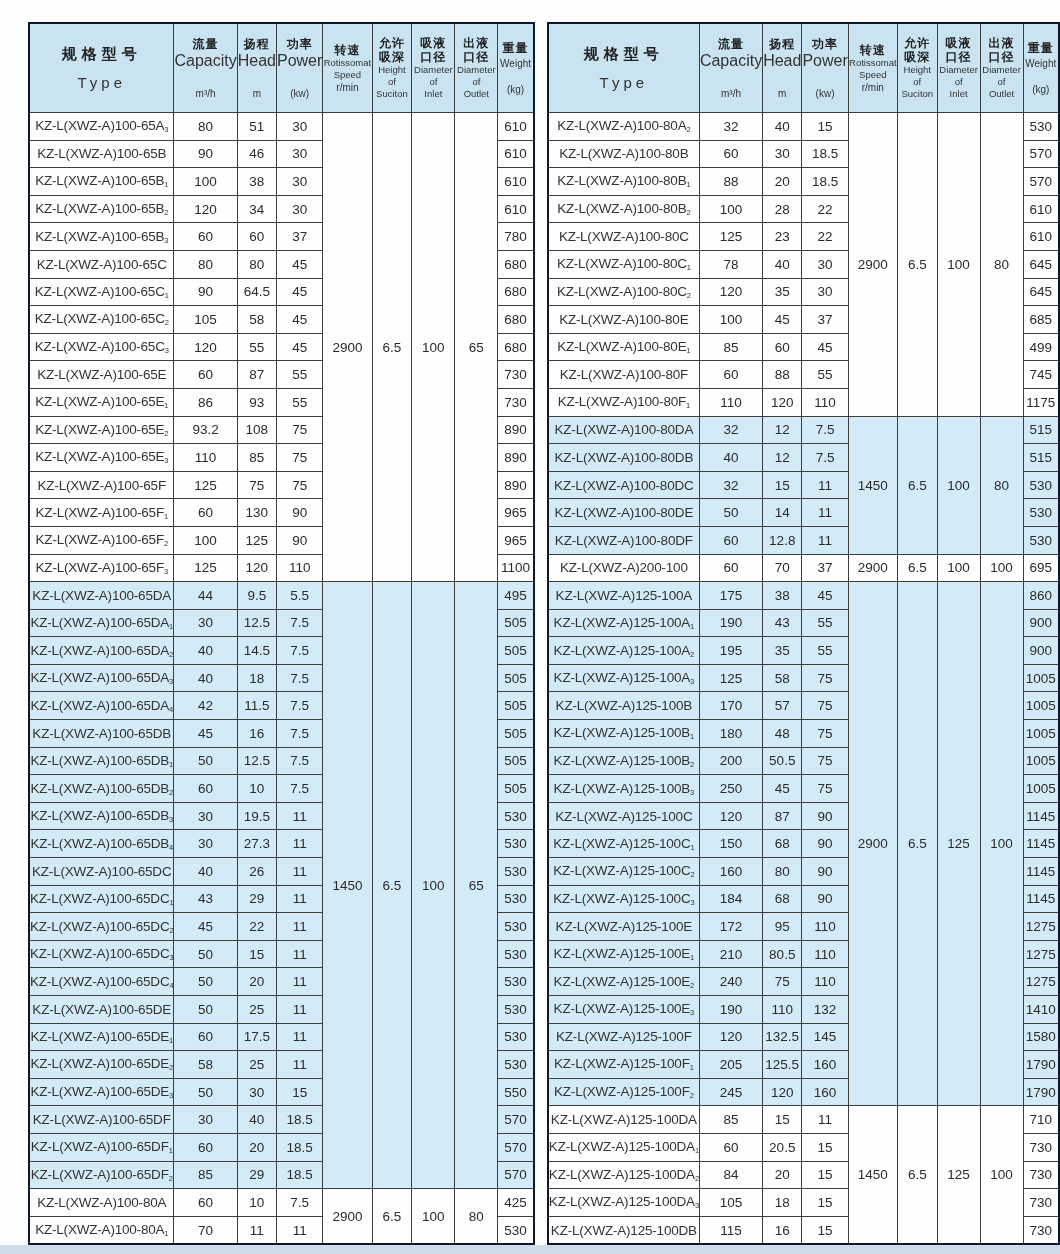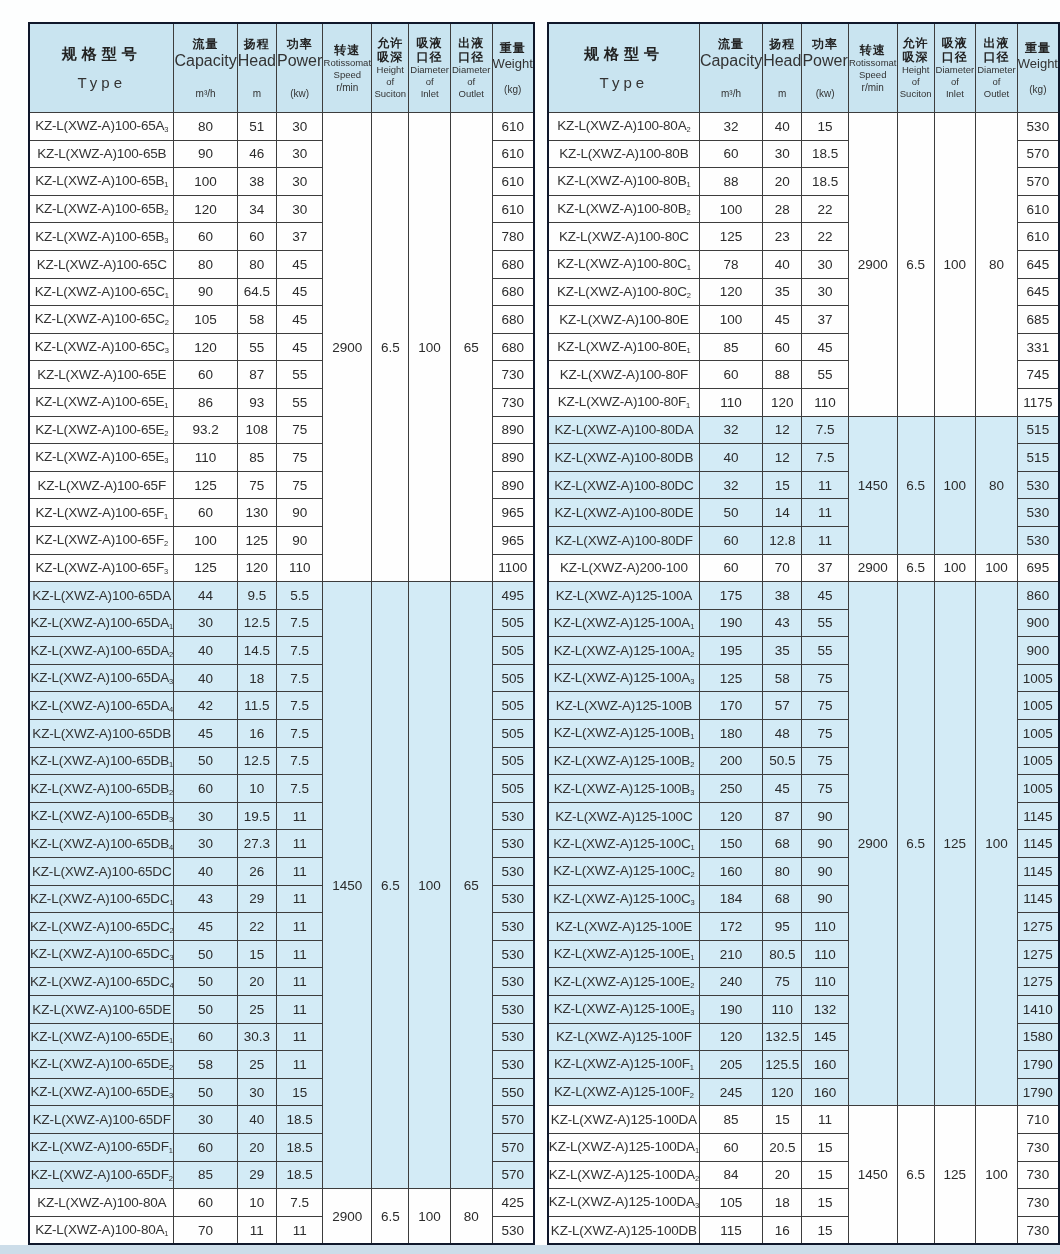--- a/index.html
+++ b/index.html
@@ -27,21 +27,21 @@
     background:#c9e4f0;font-weight:normal;
   }
   .cn{font-weight:bold;font-size:12px;line-height:14px;letter-spacing:1px;color:#222;}
   .en{font-size:9.5px;line-height:12px;color:#333;}
   .unit{font-size:10px;line-height:13px;color:#333;}
   th.col-type .cn{font-size:15px;letter-spacing:5px;margin-bottom:16px;}
   th.col-type .en{font-size:15px;letter-spacing:4px;}
   th.col-capacity .cn,th.col-head .cn,th.col-power .cn{margin-bottom:4px;}
   th.col-capacity .en,th.col-head .en,th.col-power .en{font-size:16px;margin-bottom:20px;}
   th.col-weight .cn{margin-bottom:3px;}
-  th.col-weight .en{font-size:13px;margin-bottom:13px;}
+  th.col-weight .en{font-size:10px;margin-bottom:13px;}
   table.spec td{height:26.6px;text-align:center;font-size:13.5px;}
   td.type-cell{
     text-align:left;padding-left:7px;font-size:10.5px;letter-spacing:-0.2px;color:#333;
   }
   td.type-cell sub{font-size:7.5px;vertical-align:-2px;}
   td.num{font-size:13.5px;color:#2b2b2b;}
   td.merged{font-size:14px;}
   tr.white td{background:#fefefe;}
   tr.blue td{background:#d3ebf6;}
   .page-strip{
@@ -356,21 +356,21 @@
         <tr class="blue">
           <td class="type-cell">KZ-L(XWZ-A)100-65DE</td>
           <td class="num">50</td>
           <td class="num">25</td>
           <td class="num">11</td>
           <td class="num">530</td>
         </tr>
         <tr class="blue">
           <td class="type-cell">KZ-L(XWZ-A)100-65DE<sub>1</sub></td>
           <td class="num">60</td>
-          <td class="num">30.3</td>
+          <td class="num">17.5</td>
           <td class="num">11</td>
           <td class="num">530</td>
         </tr>
         <tr class="blue">
           <td class="type-cell">KZ-L(XWZ-A)100-65DE<sub>2</sub></td>
           <td class="num">58</td>
           <td class="num">25</td>
           <td class="num">11</td>
           <td class="num">530</td>
         </tr>
@@ -548,21 +548,21 @@
           <td class="num">100</td>
           <td class="num">45</td>
           <td class="num">37</td>
           <td class="num">685</td>
         </tr>
         <tr class="white">
           <td class="type-cell">KZ-L(XWZ-A)100-80E<sub>1</sub></td>
           <td class="num">85</td>
           <td class="num">60</td>
           <td class="num">45</td>
-          <td class="num">331</td>
+          <td class="num">499</td>
         </tr>
         <tr class="white">
           <td class="type-cell">KZ-L(XWZ-A)100-80F</td>
           <td class="num">60</td>
           <td class="num">88</td>
           <td class="num">55</td>
           <td class="num">745</td>
         </tr>
         <tr class="white">
           <td class="type-cell">KZ-L(XWZ-A)100-80F<sub>1</sub></td>

